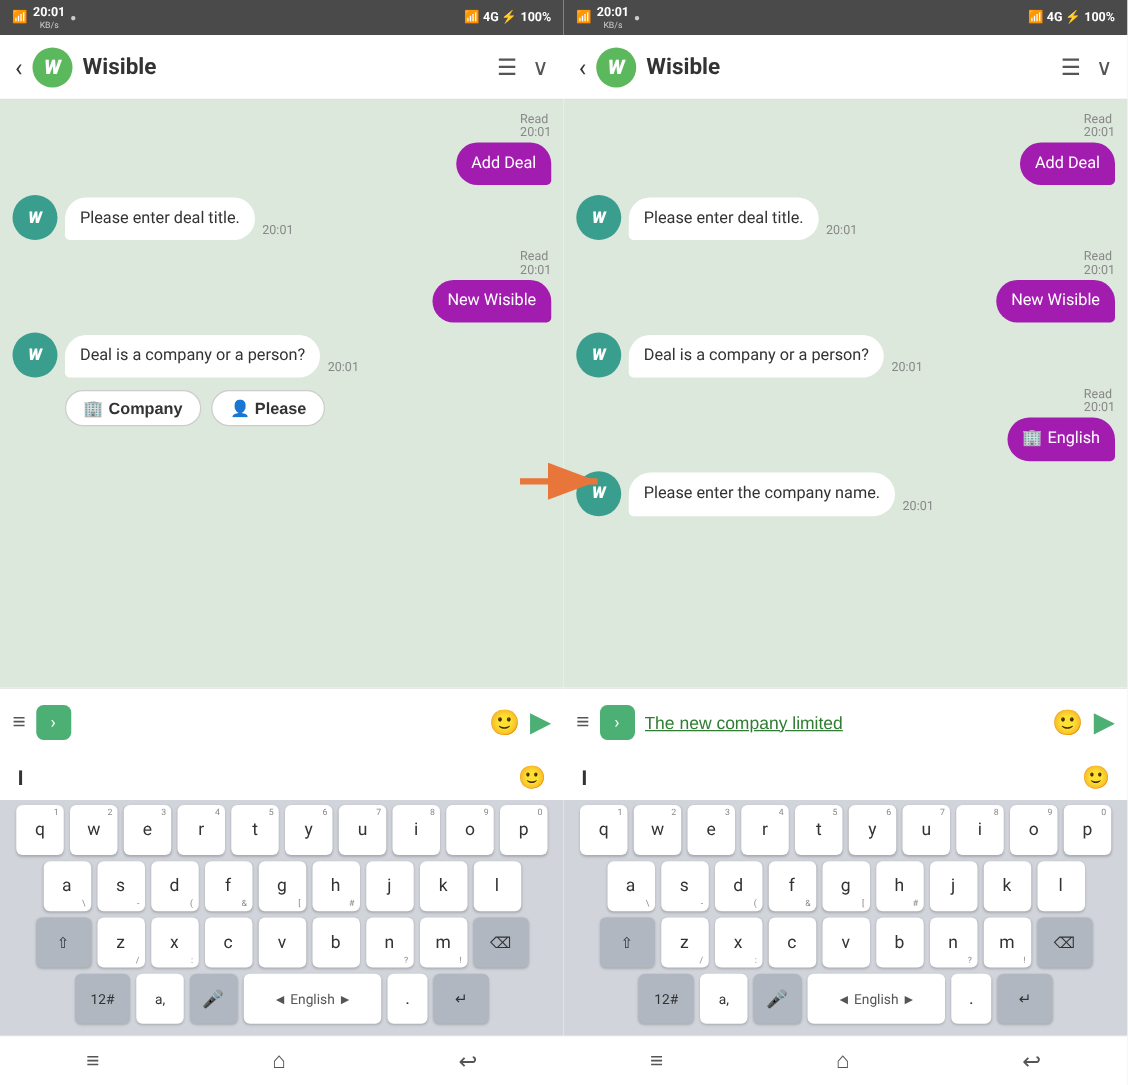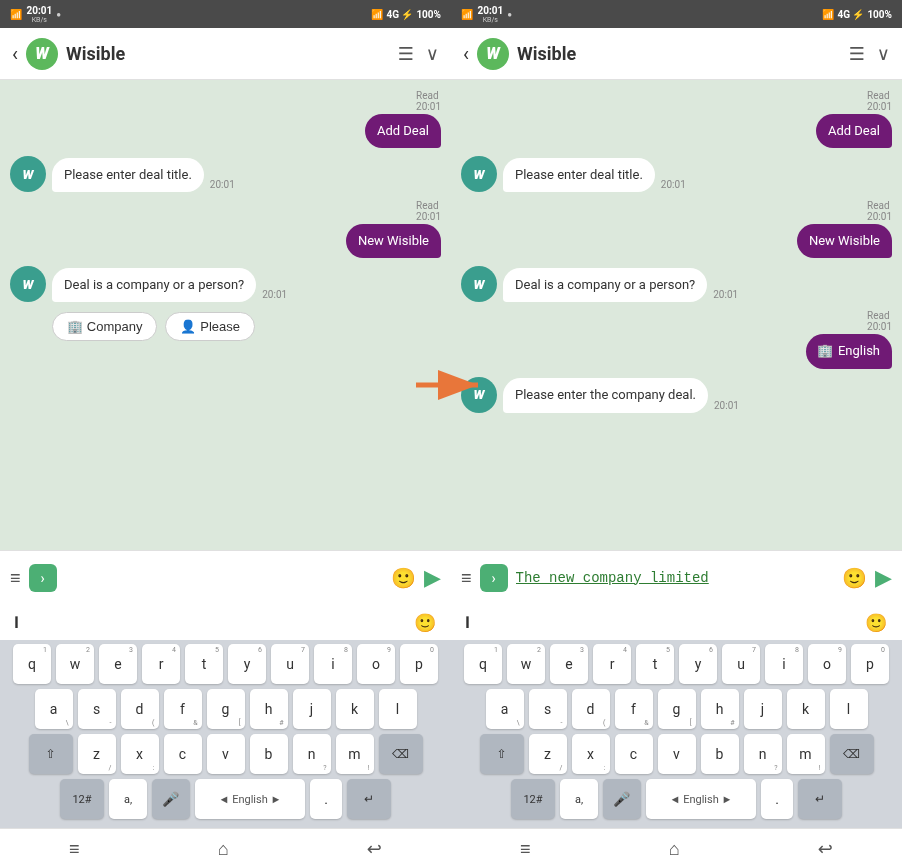--- a/index.html
+++ b/index.html
@@ -137,21 +137,21 @@
       font-size: 13px;
       line-height: 1.4;
       position: relative;
     }
     .msg-bubble.left {
       background: #fff;
       color: #333;
       border-bottom-left-radius: 4px;
     }
     .msg-bubble.right {
-      background: #701a75;
+      background: #a21caf;
       color: #fff;
       border-bottom-right-radius: 4px;
     }
     .msg-time {
       font-size: 10px;
       color: #888;
       align-self: flex-end;
       margin-bottom: 2px;
     }
     .read-label {
@@ -175,20 +175,21 @@
     }
     .choice-btn {
       padding: 6px 14px;
       border-radius: 20px;
       border: none;
       font-size: 13px;
       cursor: pointer;
       display: flex;
       align-items: center;
       gap: 4px;
+      font-weight: bold;
     }
     .choice-btn.company {
       background: #fff;
       color: #333;
       border: 1px solid #ccc;
     }
     .choice-btn.person {
       background: #fff;
       color: #333;
       border: 1px solid #ccc;
@@ -578,30 +579,30 @@
             <span class="read-label">Read<br>20:01</span>
           </div>
           <div class="msg-bubble right" style="display:flex;align-items:center;gap:4px;">🏢 <span>English</span></div>
         </div>
       </div>
 
       <div class="msg-row">
         <div class="msg-avatar">
           <span style="font-style:italic;font-weight:900;font-size:13px;">W</span>
         </div>
-        <div class="msg-bubble left">Please enter the company deal.</div>
+        <div class="msg-bubble left">Please enter the company name.</div>
         <span class="msg-time">20:01</span>
       </div>
 
     </div>
 
     <div class="input-bar">
       <span class="input-bar-icon">≡</span>
       <div class="input-bar-chevron">›</div>
-      <input class="input-field" type="text" value="The new company limited" placeholder="" style="color: rgb(46, 125, 50); text-decoration: underline; font-family: Liberation Mono, monospace;">
+      <input class="input-field" type="text" value="The new company limited" placeholder="" style="color: rgb(46, 125, 50); text-decoration: underline;">
       <span class="input-emoji">🙂</span>
       <span class="send-btn">▶</span>
     </div>
 
     <div class="keyboard-top-bar">
       <span class="kb-cursor-icon">𝐈</span>
       <span class="kb-emoji-icon">🙂</span>
     </div>
 
     <div class="keyboard-keys">

